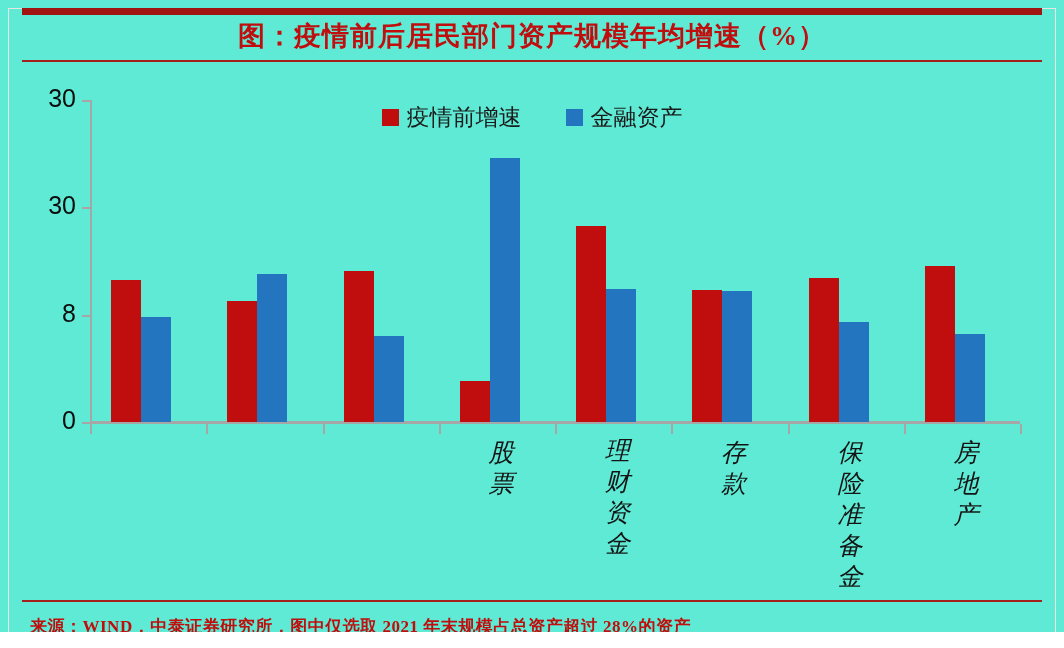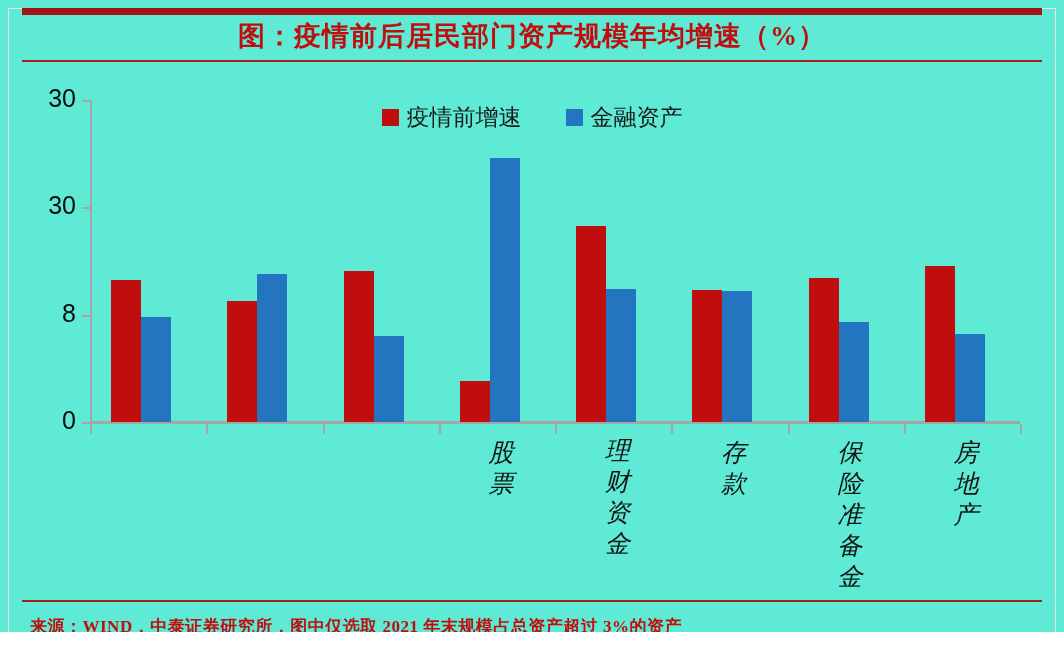--- a/index.html
+++ b/index.html
@@ -294,15 +294,15 @@
         <div class="xlabel" style="left: 393.875px;">股票</div>
         <div class="xlabel" style="left: 510.125px; font-family: Liberation Mono, monospace;">理财资金</div>
         <div class="xlabel" style="left: 626.375px;">存款</div>
         <div class="xlabel" style="left: 858.875px;">房地产</div>
         <div class="xlabel" style="left: 742.625px;">保险准备金</div>
       </div>
 
   </div>
 
   <div class="rule-footer-top"></div>
-  <div class="source-note">来源：WIND，中泰证券研究所，图中仅选取 2021 年末规模占总资产超过 3%的资产</div>
+  <div class="source-note">来源：WIND，中泰证券研究所，图中仅选取 2021 年末规模占总资产超过 28%的资产</div>
 
 </div>
 
 </body></html>

